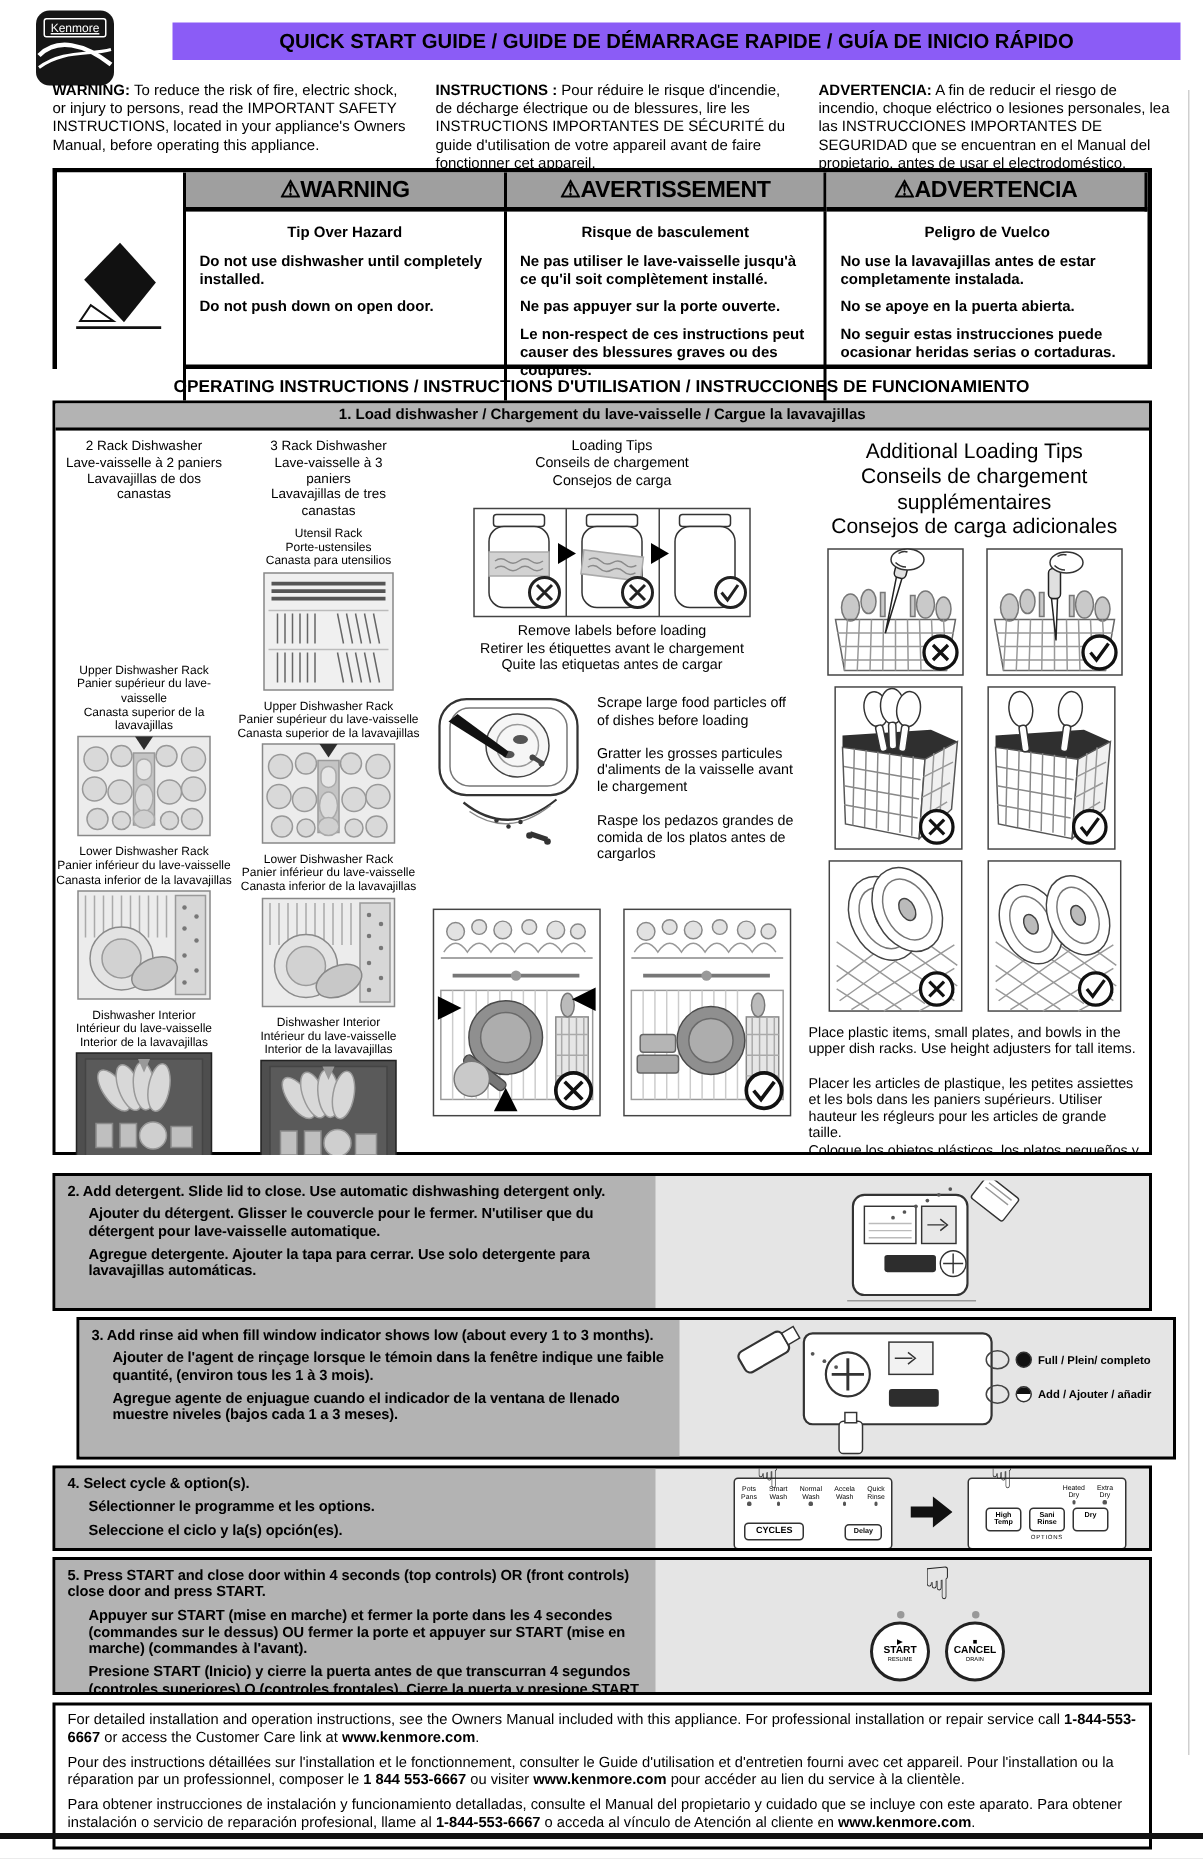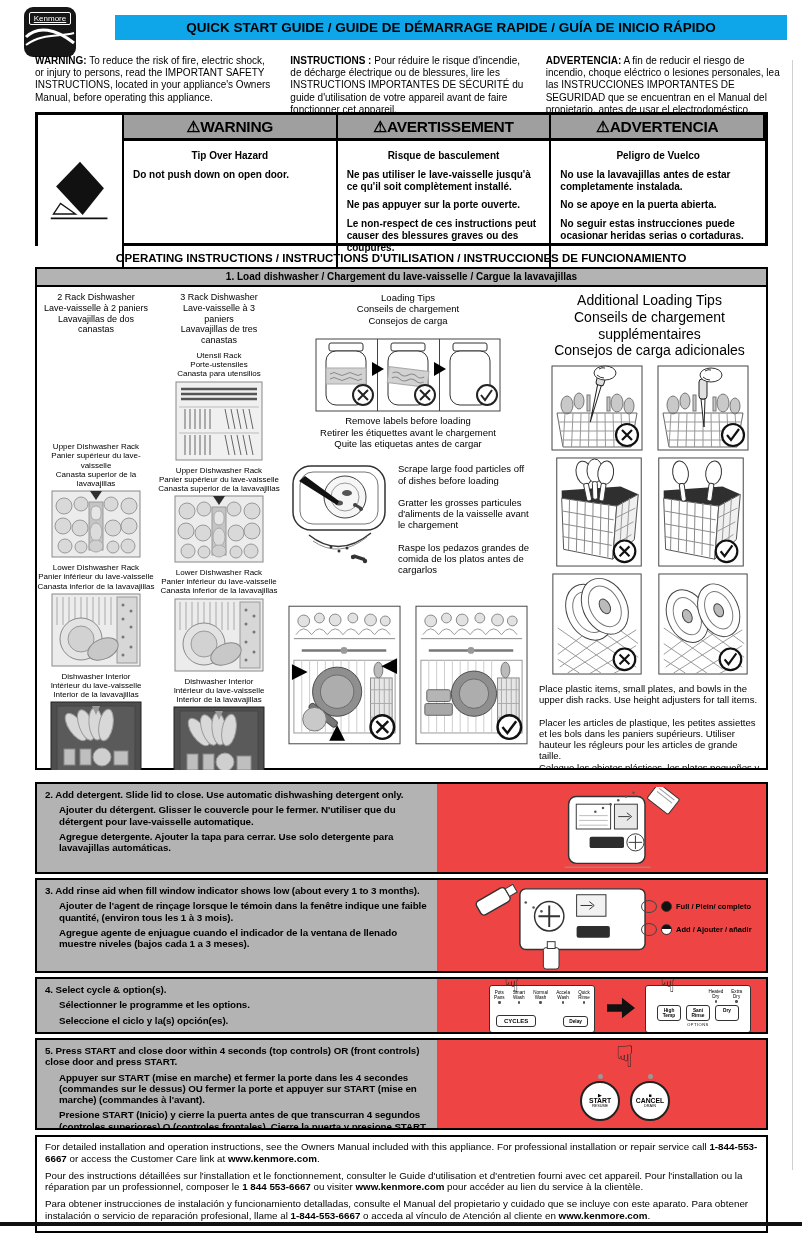--- a/index.html
+++ b/index.html
@@ -4,21 +4,21 @@
 <style>
   html,body{margin:0;padding:0;background:#dcdcdc;}
   #page{position:relative;width:802px;height:1239px;background:#fff;margin:0 auto;
         font-family:"Liberation Sans",sans-serif;color:#000;overflow:hidden;}
   .abs{position:absolute;}
   .pre{white-space:pre-line;}
   .b{font-weight:bold;}
   
   .logo{left:24px;top:7px;width:52px;height:50px;background:#161616;border-radius:9px;}
   .logo-word{color:#fff;font-size:8px;text-align:center;border:1px solid #fff;border-radius:2px;margin:5px 5px 0;padding:1px 0;text-decoration:underline;}
-  .titlebar{left:115px;top:15px;width:672px;height:25px;background:#0ea5e9;
+  .titlebar{left:115px;top:15px;width:672px;height:25px;background:#8b5cf6;
             font-weight:bold;font-size:13.5px;text-align:center;line-height:25px;}
   .intro{left:35px;top:55px;width:752px;display:flex;gap:14px;}
   .intro-col{flex:1;font-size:10px;line-height:1.22;}
   
   .warn-table{left:35px;top:112px;width:733px;height:134px;border:3px solid #000;box-sizing:border-box;
               display:grid;grid-template-columns:86px 1fr 1fr 1fr;grid-template-rows:26px 1fr;}
   .wt-hd{background:#9f9f9f;border-bottom:3px solid #000;border-right:2px solid #000;
          font-weight:800;font-size:15.5px;display:flex;align-items:center;justify-content:center;letter-spacing:-0.3px;}
   .wt-hd:last-child{border-right:none;}
   .wt-icon{border-right:2px solid #000;grid-row:1/3;display:flex;align-items:center;justify-content:center;background:#fff;}
@@ -35,21 +35,21 @@
   .col{padding-top:5px;overflow:hidden;}
   .coltitle{font-size:9px;line-height:1.2;text-align:center;}
   .cap{font-size:8px;line-height:1.15;text-align:center;margin-top:5px;}
   .cap9{font-size:9.5px;line-height:1.2;text-align:center;margin-top:3px;}
   .imgc{display:flex;justify-content:center;margin-top:2px;}
   .txt9{font-size:9.5px;line-height:1.18;}
   .scrape-row{display:flex;margin-top:14px;padding:0 4px;gap:6px;}
   .diag-row{display:flex;justify-content:center;gap:14px;margin-top:30px;}
   .pair-row{display:flex;justify-content:center;gap:14px;margin-top:6px;}
   
-  .step{left:35px;width:733px;border:2px solid #000;box-sizing:border-box;background:#ef4444;overflow:hidden;}
+  .step{left:35px;width:733px;border:2px solid #000;box-sizing:border-box;background:#e5e5e5;overflow:hidden;}
   .step-gray{position:absolute;left:0;top:0;bottom:0;width:400px;background:#b3b3b3;padding:5px 8px;box-sizing:border-box;}
   .step-gray p{margin:0 0 4px;font-weight:bold;font-size:9.8px;line-height:1.15;letter-spacing:-0.1px;}
   .step-gray p.sub{margin-left:14px;}
   .hand{font-size:26px;line-height:1;color:#222;position:absolute;}
   
   .panel{position:absolute;width:104px;height:46px;border:1.2px solid #333;border-radius:3px;background:#fff;}
   .cyc-row{display:flex;justify-content:space-around;margin-top:4px;}
   .cyc{font-size:4.6px;line-height:1.1;text-align:center;white-space:pre-line;}
   .leddot{width:2.5px;height:2.5px;border-radius:50%;background:#555;margin:1px auto 0;}
   .pbtn{position:absolute;border:1px solid #333;border-radius:3px;background:#fff;font-weight:bold;text-align:center;}
@@ -116,20 +116,21 @@
     <div class="wt-hd">
         <span>⚠</span>
         <span>AVERTISSEMENT</span>
       </div>
     <div class="wt-hd">
         <span>⚠</span>
         <span>ADVERTENCIA</span>
       </div>
     <div class="wt-cell">
       <div class="wt-haz">Tip Over Hazard</div>
+      <p class="wt-line">Do not use dishwasher until completely installed.</p>
       <p class="wt-line">Do not push down on open door.</p>
     </div>
     <div class="wt-cell">
       <div class="wt-haz">Risque de basculement</div>
       <p class="wt-line">Ne pas utiliser le lave-vaisselle jusqu'à ce qu'il soit complètement installé.</p>
       <p class="wt-line">Ne pas appuyer sur la porte ouverte.</p>
       <p class="wt-line">Le non-respect de ces instructions peut causer des blessures graves ou des coupures.</p>
     </div>
     <div class="wt-cell">
       <div class="wt-haz">Peligro de Vuelco</div>
@@ -633,21 +634,21 @@
             <circle cx="104" cy="14" r="1.3"></circle>
             <circle cx="96" cy="18" r="1.3"></circle>
             <circle cx="88" cy="22" r="1.3"></circle>
             <circle cx="80" cy="26" r="1.3"></circle>
           </g>
         <path d="M48 84 h90" stroke="#999"></path>
       </svg>
     </div>
   </div>
 
-  <div class="abs step" style="top:878px;height:95px;">
+  <div class="abs step" style="top:878px;height:95px;margin-left:16px;">
     <div class="step-gray">
       <p>3.  Add rinse aid when fill window indicator shows low (about every 1 to 3 months).</p>
       <p class="sub">Ajouter de l'agent de rinçage lorsque le témoin dans la fenêtre indique une faible quantité, (environ tous les 1 à 3 mois).</p>
       <p class="sub">Agregue agente de enjuague cuando el indicador de la ventana de llenado muestre niveles (bajos cada 1 a 3 meses).</p>
     </div>
     <div class="abs" style="left:420px;top:3px;">
       <svg width="205" height="88" viewBox="0 0 205 90">
         <rect x="62" y="6" width="128" height="62" rx="6" fill="#fff" stroke="#333" stroke-width="1.5"></rect>
         <circle cx="92" cy="34" r="15" fill="#fff" stroke="#333" stroke-width="1.5"></circle>
         <path d="M81 34 h22 M92 23 v22" stroke="#333" stroke-width="2"></path>

